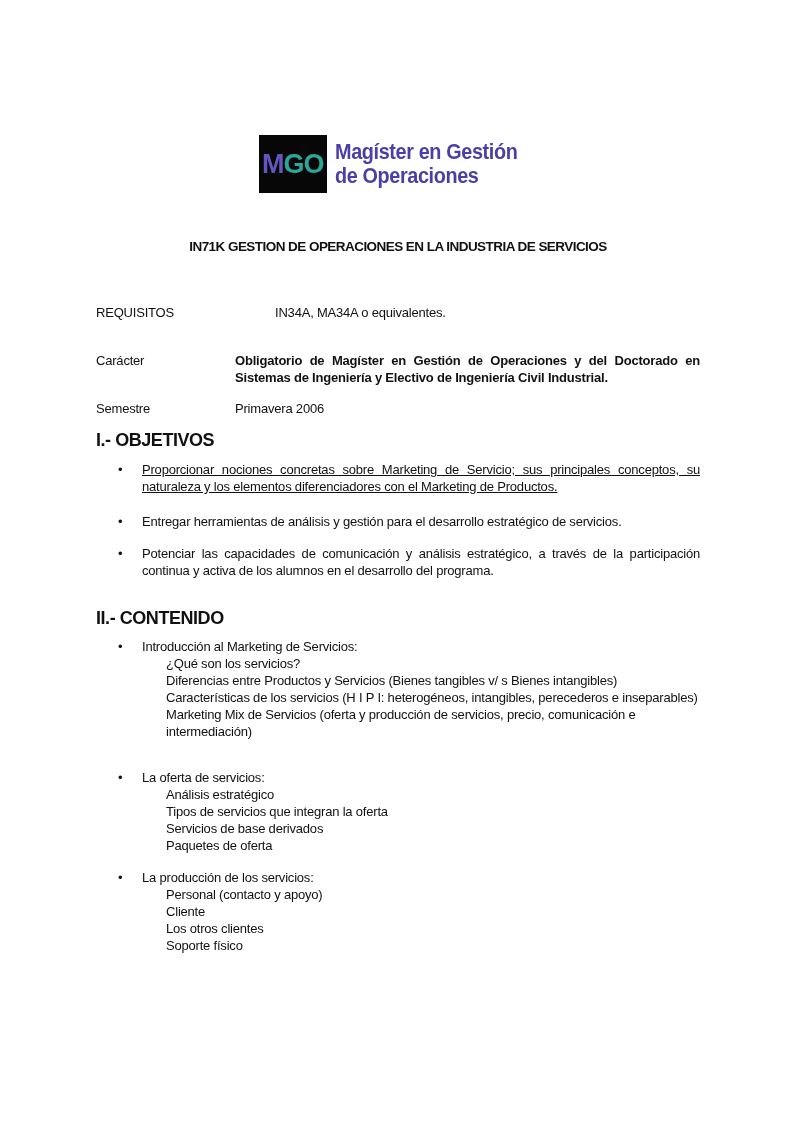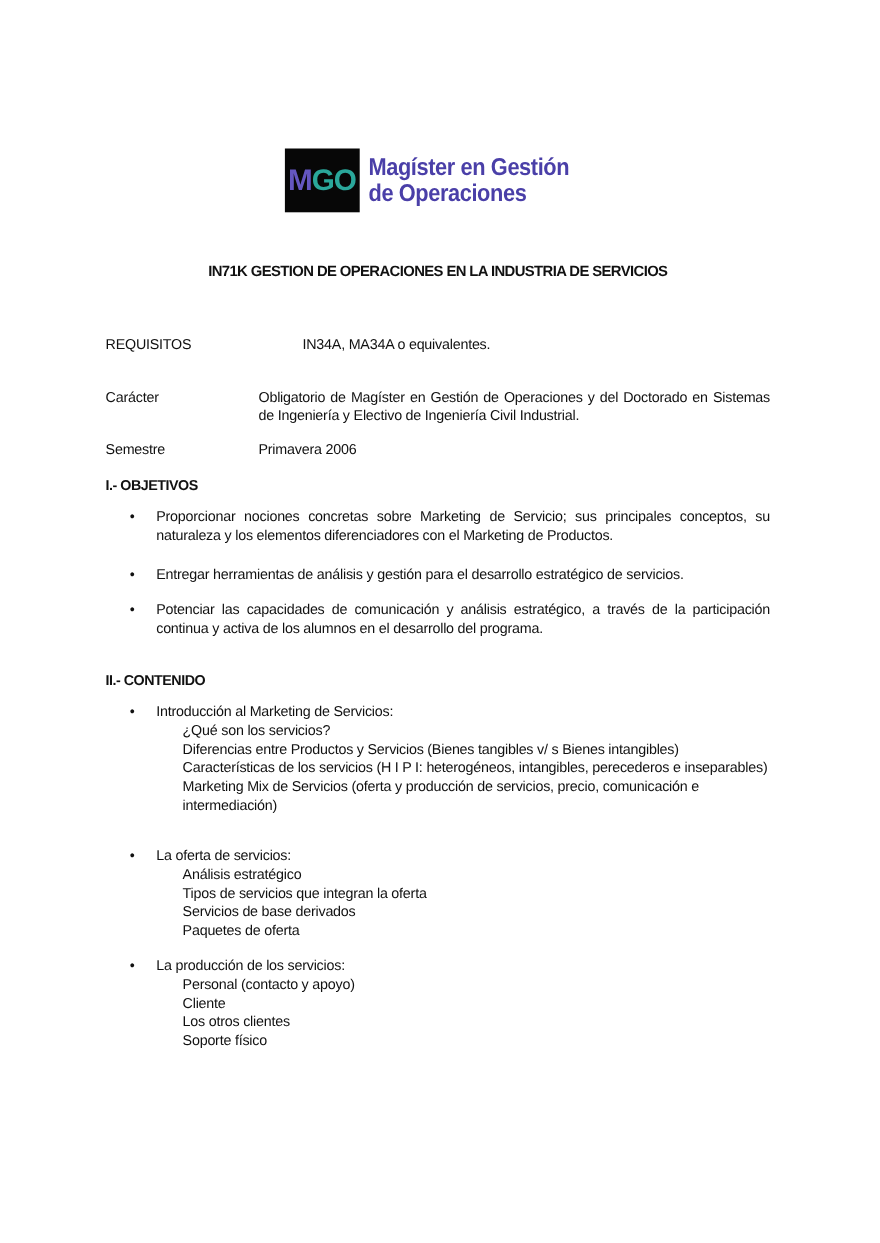--- a/index.html
+++ b/index.html
@@ -61,30 +61,30 @@
     font-weight: bold;
     letter-spacing: -0.55px;
     line-height: 17px;
   }
 
   
   .info-section { margin-top: 49px; }
   .info-row { display: flex; }
   .info-row .label { flex: 0 0 139px; }
   .info-row .value { flex: 1 1 auto; }
-  .info-row.justified .value { text-align: justify; }
+  .info-row.justified .value { text-align: justify; font-weight: bold; }
   .row-gap-1 { margin-bottom: 31px; gap: 40px; }
   .row-gap-2 { margin-bottom: 14px; }
 
   
   .section-heading {
     font-weight: bold;
     letter-spacing: -0.45px;
     margin: 0;
-    font-size: 13px;
+    font-size: 18px;
     line-height: 17px;
   }
   .heading-1 { margin-top: 15px; }
   .heading-2 { margin-top: 31px; }
 
   .bullet-list { margin-top: 12px; }
   .bullet-item {
     position: relative;
     padding-left: 46px;
     margin-bottom: 16px;
@@ -128,21 +128,21 @@
     </div>
     <div class="info-row">
       <div class="label">Semestre</div>
       <div class="value">Primavera 2006</div>
     </div>
   </div>
 
   <h2 class="section-heading heading-1">I.- OBJETIVOS</h2>
 
   <div class="bullet-list">
-    <div class="bullet-item" style="margin-bottom:18px;">
+    <div class="bullet-item" style="margin-bottom:18px;text-decoration:underline;">
       <span class="bullet-dot"></span>
       <div class="bullet-text justify">Proporcionar nociones concretas sobre Marketing de Servicio; sus principales conceptos, su naturaleza y los elementos diferenciadores con el Marketing de Productos.</div>
     </div>
     <div class="bullet-item" style="margin-bottom:15px;">
       <span class="bullet-dot"></span>
       <div class="bullet-text">Entregar herramientas de análisis y gestión para el desarrollo estratégico de servicios.</div>
     </div>
     <div class="bullet-item">
       <span class="bullet-dot"></span>
       <div class="bullet-text justify">Potenciar las capacidades de comunicación y análisis estratégico, a través de la participación continua y activa de los alumnos en el desarrollo del programa.</div>

